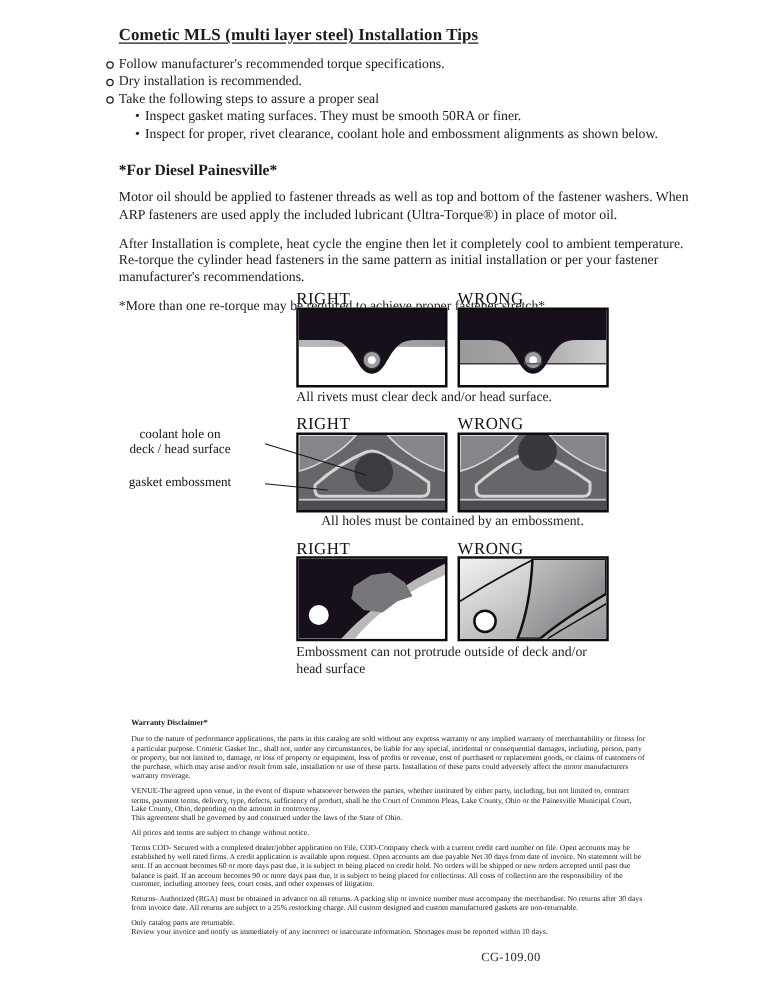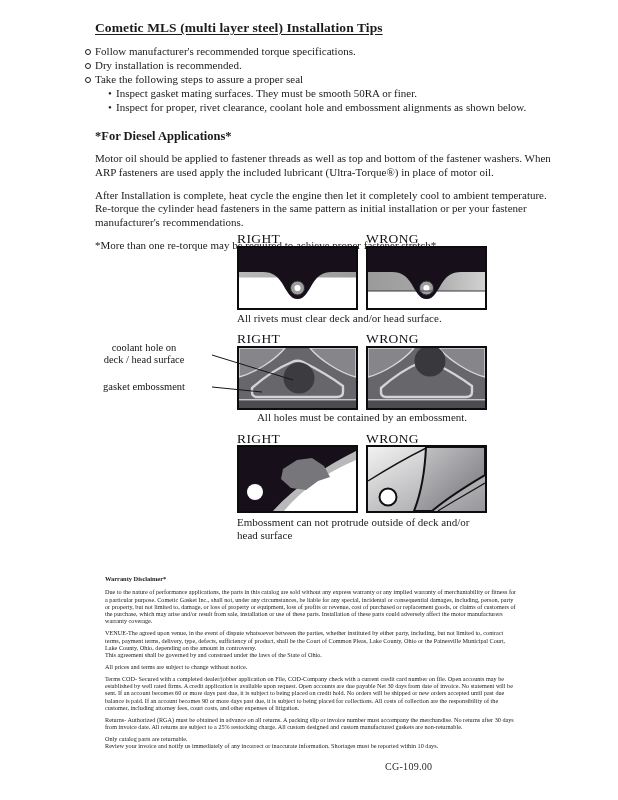--- a/index.html
+++ b/index.html
@@ -48,21 +48,21 @@
     <ul class="bullets">
       <li><span class="ob"></span><span>Follow manufacturer's recommended torque specifications.</span></li>
       <li><span class="ob"></span><span>Dry installation is recommended.</span></li>
       <li><span class="ob"></span><span>Take the following steps to assure a proper seal</span></li>
     </ul>
     <ul class="subbullets">
       <li><span class="fb">•</span><span>Inspect gasket mating surfaces.  They must be smooth 50RA or finer.</span></li>
       <li><span class="fb">•</span><span>Inspect for proper, rivet clearance, coolant hole and embossment alignments as shown below.</span></li>
     </ul>
 
-    <h2 class="diesel-heading">*For Diesel Applications*</h2>
+    <h2 class="diesel-heading">*For Diesel Painesville*</h2>
     <p class="para">Motor oil should be applied to fastener threads as well as top and bottom of the fastener washers. When ARP fasteners are used apply the included lubricant (Ultra-Torque®) in place of motor oil.</p>
     <p class="para">After Installation is complete, heat cycle the engine then let it completely cool to ambient temperature. Re-torque the cylinder head fasteners in the same pattern as initial installation or per your fastener manufacturer's recommendations.</p>
     <p class="para">*More than one re-torque may be required to achieve proper fastener stretch*</p>
   </div>
 
   <div class="dlabel" style="left:237px;top:231px;">RIGHT</div>
   <div class="dlabel" style="left:366px;top:231px;">WRONG</div>
 
   <div class="panel" style="left:237px;top:246px;">
     <svg width="117" height="60" viewBox="0 0 117 60">

